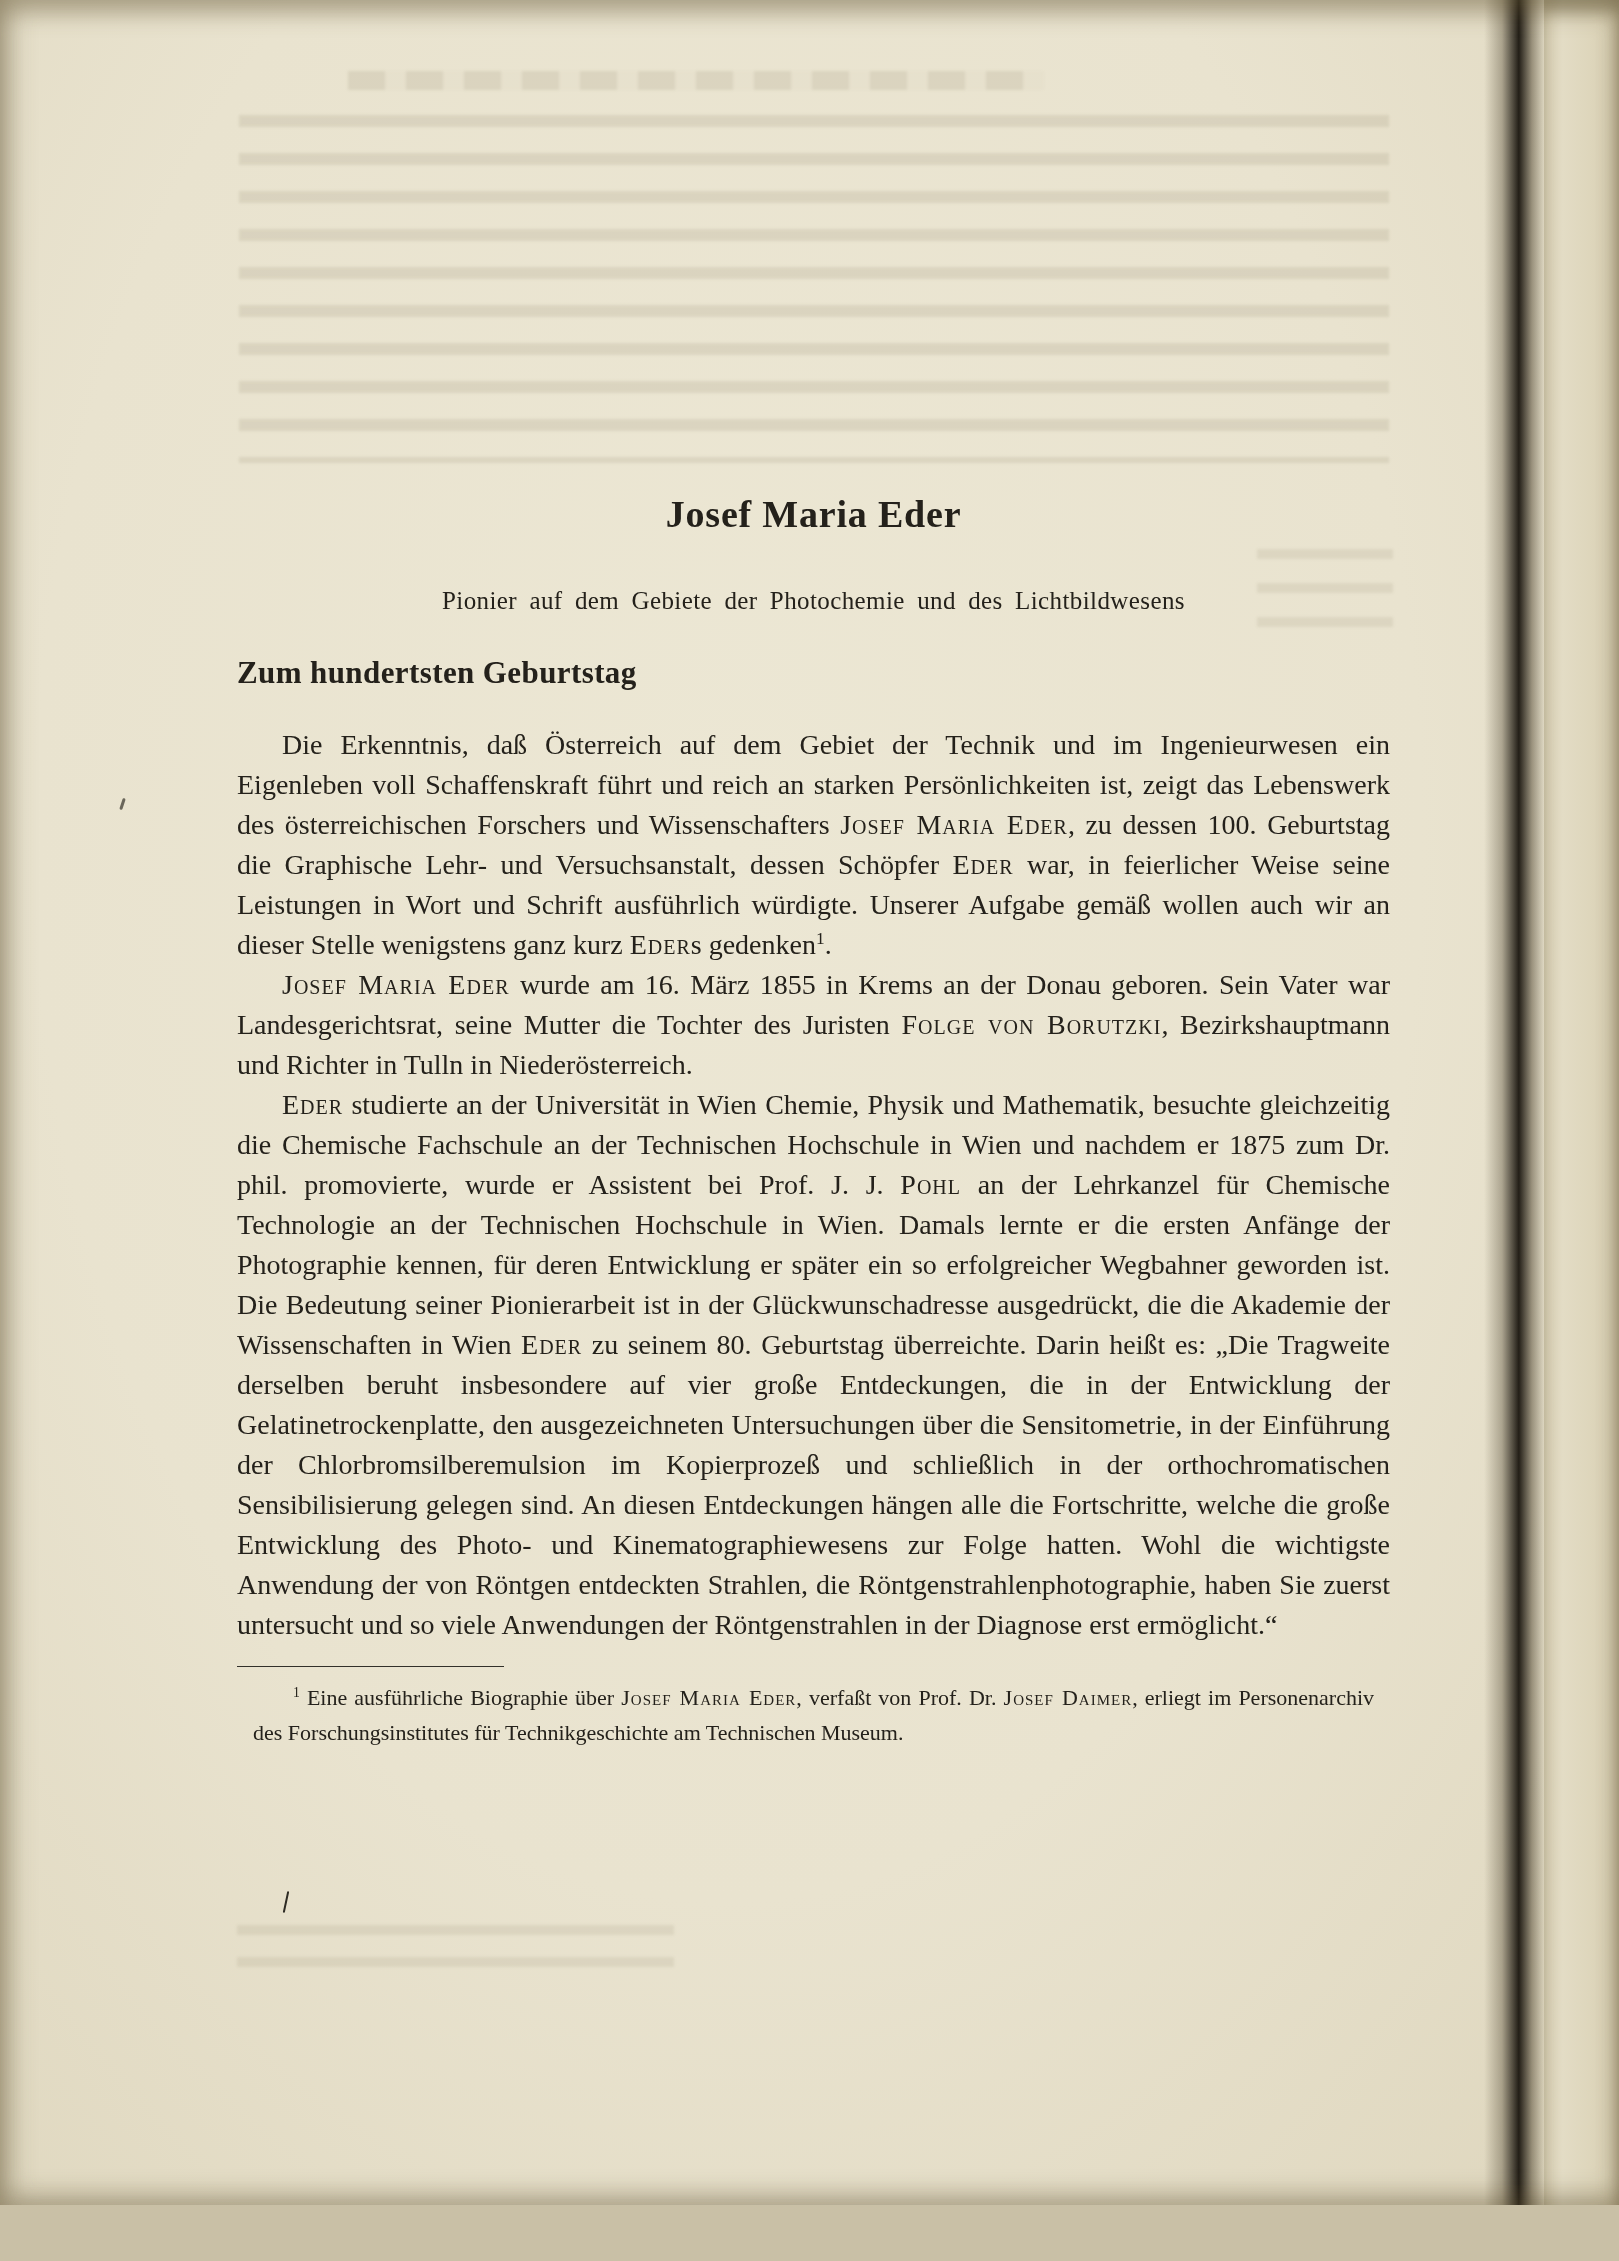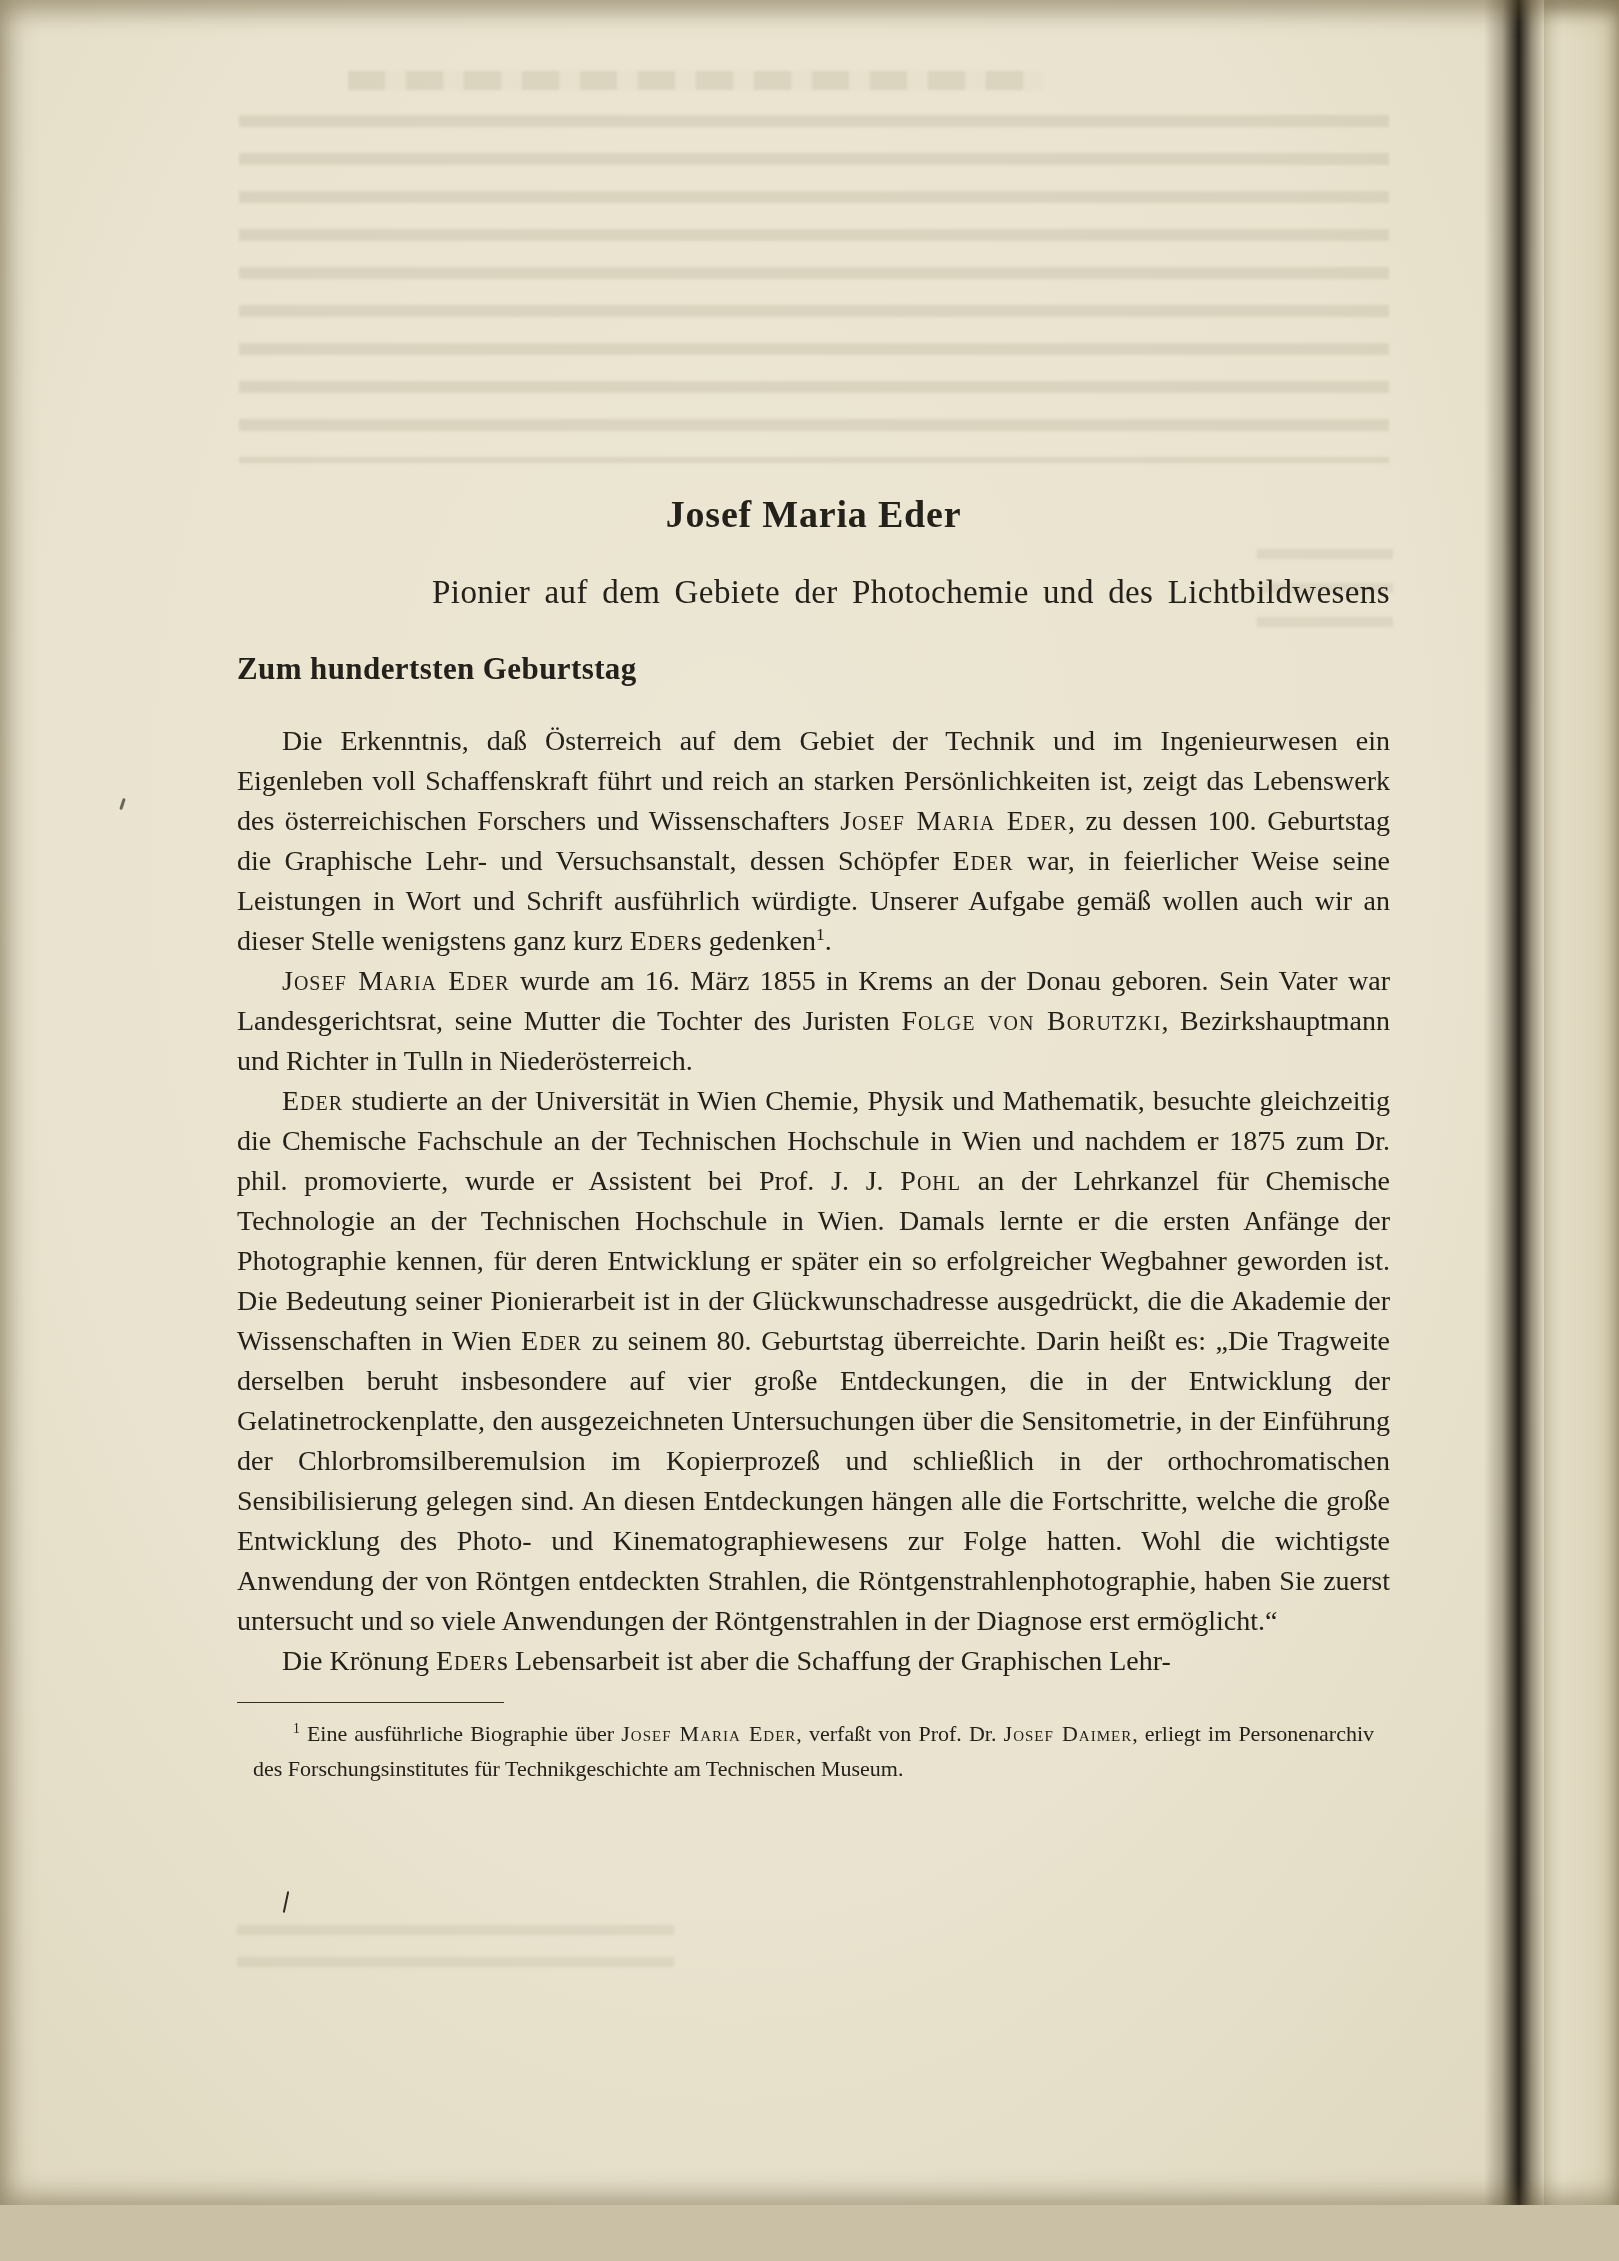--- a/index.html
+++ b/index.html
@@ -25,23 +25,23 @@
 
   .title {
     margin: 0;
     text-align: center;
     font-size: 38px;
     font-weight: bold;
     letter-spacing: 0.8px;
   }
 
   .subtitle {
-    margin: 38px 0 0;
-    text-align: right;
-    font-size: 33px;
+    margin: 51px 0 0;
+    text-align: center;
+    font-size: 25px;
     letter-spacing: 0.4px;
     word-spacing: 5.7px;
   }
 
   .heading {
     margin: 40px 0 0;
     text-align: left;
     font-size: 31px;
     font-weight: bold;
     letter-spacing: 0.4px;
@@ -168,21 +168,20 @@
 
   <main class="content">
     <h1 class="title">Josef Maria Eder</h1>
     <p class="subtitle">Pionier auf dem Gebiete der Photochemie und des Lichtbildwesens</p>
     <h2 class="heading">Zum hundertsten Geburtstag</h2>
 
     <div class="body">
       <p class="para rich"><span>Die Erkenntnis, daß Österreich auf dem Gebiet der Technik und im Ingenieurwesen ein Eigenleben voll Schaffenskraft führt und reich an starken Persönlichkeiten ist, zeigt das Lebenswerk des österreichischen Forschers und Wissenschafters </span><span class="sc">Josef Maria Eder</span><span>, zu dessen 100. Geburtstag die Graphische Lehr- und Versuchsanstalt, dessen Schöpfer </span><span class="sc">Eder</span><span> war, in feierlicher Weise seine Leistungen in Wort und Schrift ausführlich würdigte. Unserer Aufgabe gemäß wollen auch wir an dieser Stelle wenigstens ganz kurz </span><span class="sc">Eder</span><span>s gedenken</span><sup>1</sup><span>.</span></p>
       <p class="para rich"><span class="sc">Josef Maria Eder</span><span> wurde am 16. März 1855 in Krems an der Donau geboren. Sein Vater war Landesgerichtsrat, seine Mutter die Tochter des Juristen </span><span class="sc">Folge von Borutzki</span><span>, Bezirkshauptmann und Richter in Tulln in Niederösterreich.</span></p>
       <p class="para rich"><span class="sc">Eder</span><span> studierte an der Universität in Wien Chemie, Physik und Mathematik, besuchte gleichzeitig die Chemische Fachschule an der Technischen Hochschule in Wien und nachdem er 1875 zum Dr. phil. promovierte, wurde er Assistent bei Prof. J. J. </span><span class="sc">Pohl</span><span> an der Lehrkanzel für Chemische Technologie an der Technischen Hochschule in Wien. Damals lernte er die ersten Anfänge der Photographie kennen, für deren Entwicklung er später ein so erfolgreicher Wegbahner geworden ist. Die Bedeutung seiner Pionierarbeit ist in der Glückwunschadresse ausgedrückt, die die Akademie der Wissenschaften in Wien </span><span class="sc">Eder</span><span> zu seinem 80. Geburtstag überreichte. Darin heißt es: „Die Tragweite derselben beruht insbesondere auf vier große Entdeckungen, die in der Entwicklung der Gelatinetrockenplatte, den ausgezeichneten Untersuchungen über die Sensitometrie, in der Einführung der Chlorbromsilberemulsion im Kopierprozeß und schließlich in der orthochromatischen Sensibilisierung gelegen sind. An diesen Entdeckungen hängen alle die Fortschritte, welche die große Entwicklung des Photo- und Kinematographiewesens zur Folge hatten. Wohl die wichtigste Anwendung der von Röntgen entdeckten Strahlen, die Röntgenstrahlenphotographie, haben Sie zuerst untersucht und so viele Anwendungen der Röntgenstrahlen in der Diagnose erst ermöglicht.“</span></p>
-      <p class="para rich"><span>Die Krönung </span><span class="sc">Eder</span><span>s Lebensarbeit ist aber die Schaffung der Graphischen Lehr-</span></p>
     </div>
 
     <hr class="footnote-rule">
     <p class="footnote rich"><sup>1</sup><span> Eine ausführliche Biographie über </span><span class="sc">Josef Maria Eder</span><span>, verfaßt von Prof. Dr. </span><span class="sc">Josef Daimer</span><span>, erliegt im Personenarchiv des Forschungsinstitutes für Technikgeschichte am Technischen Museum.</span></p>
   </main>
 
   <div class="margin-tick"></div>
   <div class="pen-mark"></div>
 
   <div class="gutter-shadow"></div>

